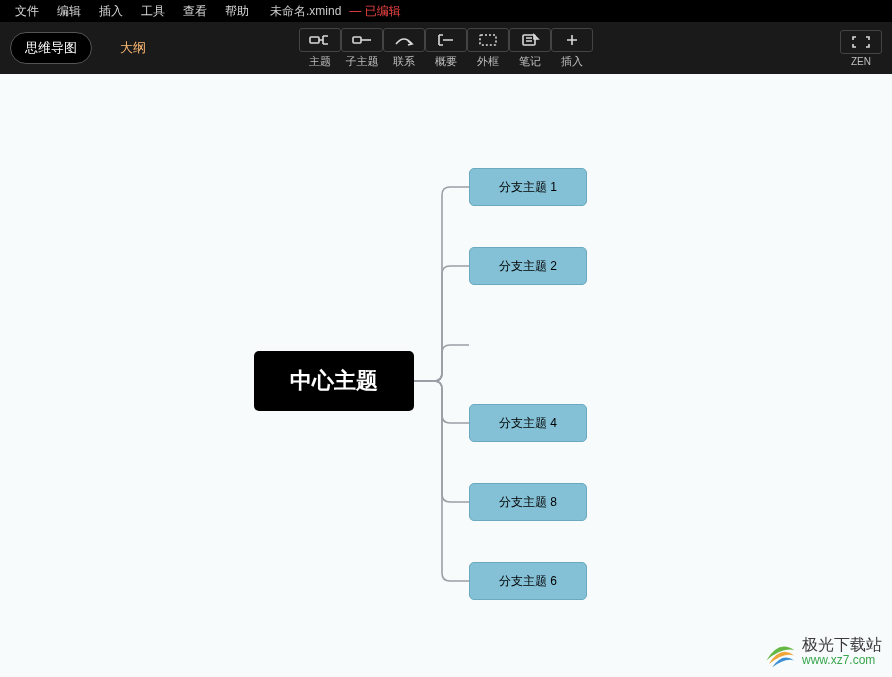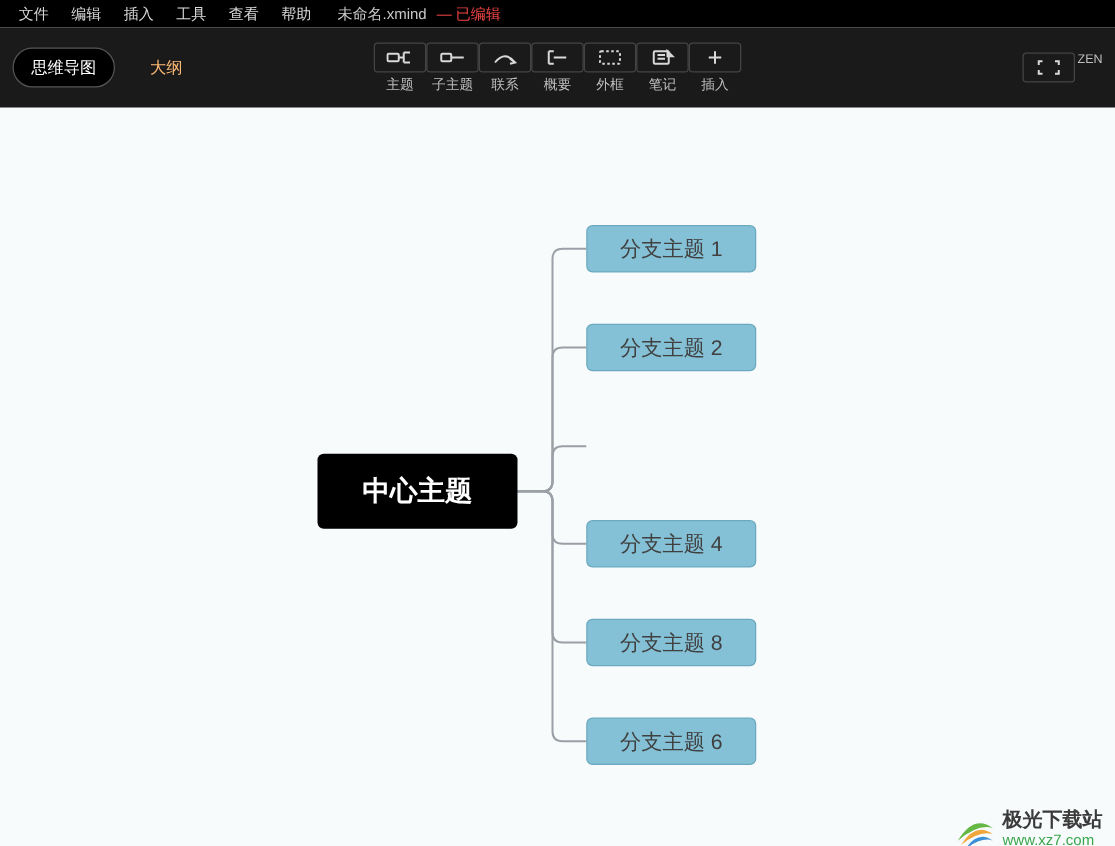--- a/index.html
+++ b/index.html
@@ -27,21 +27,21 @@
 .menubar .filename {
   margin-left: 12px;
   color: #c9c9c9;
 }
 .menubar .file-status {
   margin-left: 8px;
   color: #ef4444;
 }
 .toolbar-row {
   background: #1a1a1a;
-  height: 64px;
+  height: 52px;
   display: flex;
   align-items: center;
   padding: 0 10px;
   position: relative;
 }
 .view-toggle {
   display: flex;
   align-items: center;
   gap: 2px;
 }
@@ -84,20 +84,22 @@
   justify-content: center;
 }
 .tool-icon-box svg { stroke: #d9d9d9; fill: none; stroke-width: 1.6; }
 .toolbar-right {
   margin-left: auto;
   display: flex;
   gap: 8px;
 }
 .zen-btn {
   display: flex;
+  flex-direction: column;
+  align-items: center;
   color: #bfbfbf;
   font-size: 10px;
   cursor: pointer;
   gap: 2px;
 }
 .canvas {
   position: relative;
   width: 100%;
   height: calc(100% - 74px);
 }
@@ -113,27 +115,27 @@
   font-weight: 600;
   border-radius: 5px;
   display: flex;
   align-items: center;
   justify-content: center;
   cursor: pointer;
 }
 .branch-topic {
   position: absolute;
   left: 469px;
-  width: 136px;
+  width: 118px;
   height: 38px;
   background: #84c1d6;
   border: 1px solid #6aa9bf;
   border-radius: 5px;
-  color: #404040;
-  font-size: 17px;
+  color: #000000;
+  font-size: 12px;
   display: flex;
   align-items: center;
   justify-content: center;
   cursor: pointer;
 }
 .branch-topic.selected {
   box-shadow: 0 0 0 2px #fff, 0 0 0 4px #4caad2;
 }
 svg.connectors {
   position: absolute;
@@ -162,21 +164,21 @@
   height: 34px;
 }
 .watermark .wm-text {
   display: flex;
   flex-direction: column;
   line-height: 1.15;
 }
 .watermark .wm-title {
   color: #3b3b3b;
   font-size: 16px;
-  font-weight: 700;
+  font-weight: 400;
 }
 .watermark .wm-url {
   color: #3aa64d;
   font-size: 12px;
 }
 </style>
 </head>
 <body>
 
 <div class="menubar">

